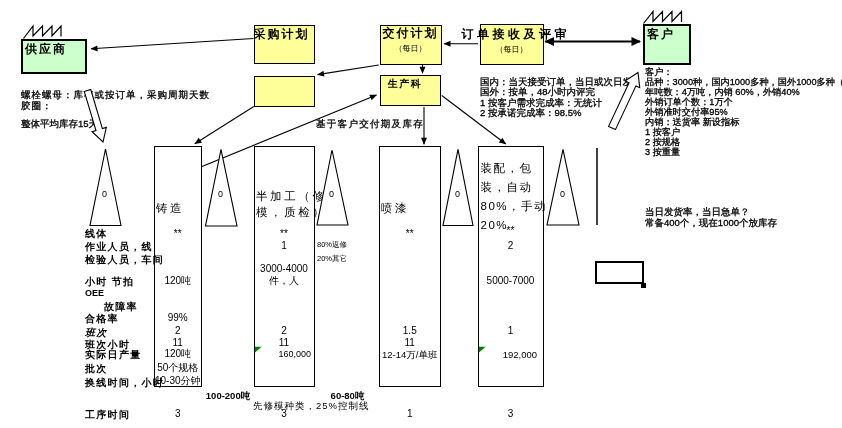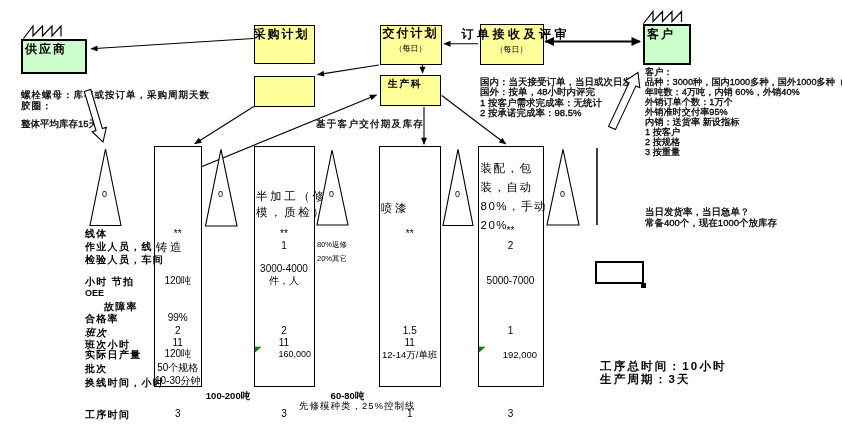--- a/index.html
+++ b/index.html
@@ -34,33 +34,32 @@
 
 <div class="t b" style="left:25px;top:42px;font-size:12px;letter-spacing:2px;">供应商</div>
 <div class="t b" style="left:647px;top:26.5px;font-size:12px;letter-spacing:2px;">客户</div>
 <div class="t b ctr" style="left:253.5px;top:27px;width:49px;font-size:12px;letter-spacing:2px;">采购计划</div>
 <div class="t b ctr" style="left:379.5px;top:26px;width:62px;font-size:12px;letter-spacing:2px;">交付计划</div>
 <div class="t ctr" style="left:379.5px;top:44px;width:62px;font-size:8px;">（每日）</div>
 <div class="t b ctr" style="left:461.5px;top:26.5px;width:100px;font-size:12px;letter-spacing:3.5px;">订单接收及评审</div>
 <div class="t ctr" style="left:479.5px;top:45px;width:64px;font-size:8px;">（每日）</div>
 <div class="t b ctr" style="left:380px;top:77.5px;width:50px;font-size:10px;letter-spacing:1.5px;">生产科</div>
 
-<div class="t" style="left:156px;top:202px;font-size:11.5px;letter-spacing:2.5px;margin-top:39px;">铸造</div>
+<div class="t" style="left:156px;top:202px;font-size:11.5px;letter-spacing:2.5px;">铸造</div>
 <div class="t" style="left:256px;top:189px;font-size:11.5px;letter-spacing:2.6px;line-height:15.5px;">半加工（修<br>模，质检）</div>
 <div class="t" style="left:381px;top:201.5px;font-size:11.5px;letter-spacing:2.5px;">喷漆</div>
 <div class="t" style="left:480.5px;top:158.5px;font-size:11.5px;letter-spacing:1.5px;line-height:19px;">装配，包<br>装，自动<br>80%，手动<br>20%</div>
 
 <div class="t an" style="left:21px;top:88.5px;font-size:9.5px;letter-spacing:1px;line-height:11.5px;">螺栓螺母：库存或按订单，采购周期天数<br>胶圈：</div>
 <div class="t an" style="left:21px;top:117.5px;font-size:9.5px;">整体平均库存15天</div>
 <div class="t an" style="left:316px;top:117.5px;font-size:9.5px;letter-spacing:1.3px;">基于客户交付期及库存</div>
 
 <div class="t an" style="left:480px;top:77px;font-size:9.5px;line-height:10.3px;">国内：当天接受订单，当日或次日发<br>国外：按单，48小时内评完<br>1 按客户需求完成率：无统计<br>2 按承诺完成率：98.5%</div>
 <div class="t an" style="left:645px;top:67px;font-size:9.2px;line-height:10px;">客户：<br>品种：3000种，国内1000多种，国外1000多种（按单）<br>年吨数：4万吨，内销 60%，外销40%<br>外销订单个数：1万个<br>外销准时交付率95%<br>内销：送货率 新设指标<br>1 按客户<br>2 按规格<br>3 按重量</div>
 <div class="t an" style="left:645px;top:205.5px;font-size:9.5px;line-height:11px;">当日发货率，当日急单？<br>常备400个，现在1000个放库存</div>
-<div class="t b" style="left:600px;top:359.5px;font-size:11.5px;letter-spacing:2.2px;line-height:13.5px;">工序总时间：10小时<br>生产周期：3天</div>
 
 <div class="t b" style="left:85px;top:228px;font-size:10px;letter-spacing:1.3px;">线体</div>
 <div class="t b" style="left:85px;top:241px;font-size:10px;letter-spacing:1.3px;">作业人员，线</div>
 <div class="t b" style="left:85px;top:254px;font-size:10px;letter-spacing:1.3px;">检验人员，车间</div>
 <div class="t b" style="left:85px;top:275.5px;font-size:10px;letter-spacing:1.3px;">小时 节拍</div>
 <div class="t b" style="left:85px;top:288px;font-size:9px;">OEE</div>
 <div class="t b" style="left:85px;top:300.5px;font-size:10px;letter-spacing:1.3px;padding-left:19px;">故障率</div>
 <div class="t b" style="left:85px;top:313px;font-size:10px;letter-spacing:1.3px;">合格率</div>
 <div class="t b" style="left:85px;top:327px;font-size:10px;letter-spacing:1.3px;font-style:italic;">班次</div>
 <div class="t b" style="left:85px;top:339px;font-size:10px;letter-spacing:1.3px;">班次小时</div>
@@ -98,21 +97,21 @@
 <div class="t ctr" style="left:477.5px;top:240px;width:66px;font-size:10px;">2</div>
 <div class="t ctr" style="left:477.5px;top:274.5px;width:66px;font-size:10px;">5000-7000</div>
 <div class="t ctr" style="left:477.5px;top:324.8px;width:66px;font-size:10px;">1</div>
 <div class="t" style="left:494px;top:349px;width:43px;font-size:9.5px;text-align:right;">192,000</div>
 <div class="t ctr" style="left:477.5px;top:408px;width:66px;font-size:10px;">3</div>
 
 <div class="t" style="left:317px;top:240px;font-size:7.5px;">80%返修</div>
 <div class="t" style="left:317px;top:254px;font-size:7.5px;">20%其它</div>
 <div class="t b ctr" style="left:198px;top:389.5px;width:60px;font-size:9.5px;">100-200吨</div>
 <div class="t b ctr" style="left:320px;top:389.5px;width:55px;font-size:9.5px;">60-80吨</div>
-<div class="t" style="left:253px;top:400px;font-size:9.5px;letter-spacing:1px;margin-left:46px;">先修模种类，25%控制线</div>
+<div class="t" style="left:253px;top:400px;font-size:9.5px;letter-spacing:1px;">先修模种类，25%控制线</div>
 
 <svg width="842" height="428" viewBox="0 0 842 428">
 <defs>
 <marker id="ah" markerWidth="10" markerHeight="8" refX="7" refY="3.5" orient="auto" markerUnits="userSpaceOnUse">
   <path d="M0.5,0.5 L7.5,3.5 L0.5,6.5 z" fill="#000"></path>
 </marker>
 <marker id="ah2" markerWidth="12" markerHeight="10" refX="9" refY="5" orient="auto" markerUnits="userSpaceOnUse">
   <path d="M0.5,0.5 L10,5 L0.5,9.5 z" fill="#000"></path>
 </marker>
 <marker id="ah2s" markerWidth="12" markerHeight="10" refX="1" refY="5" orient="auto" markerUnits="userSpaceOnUse">

